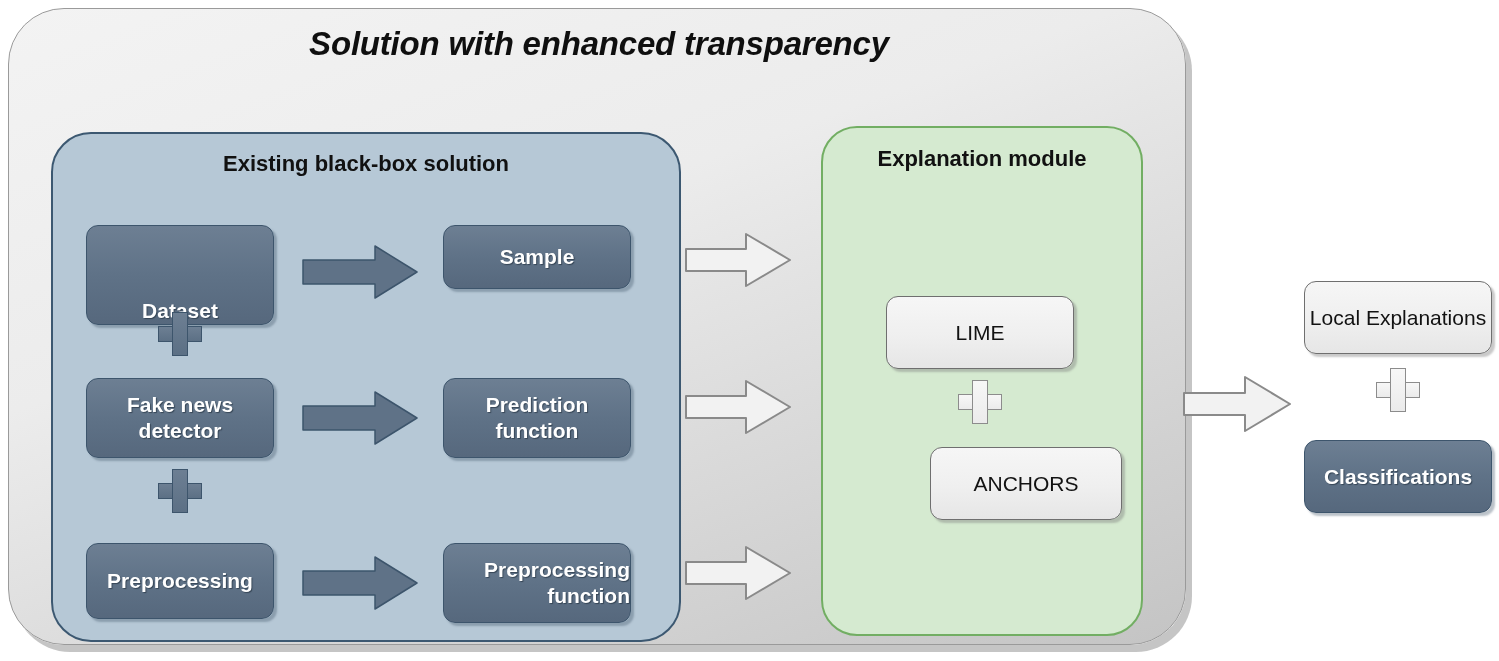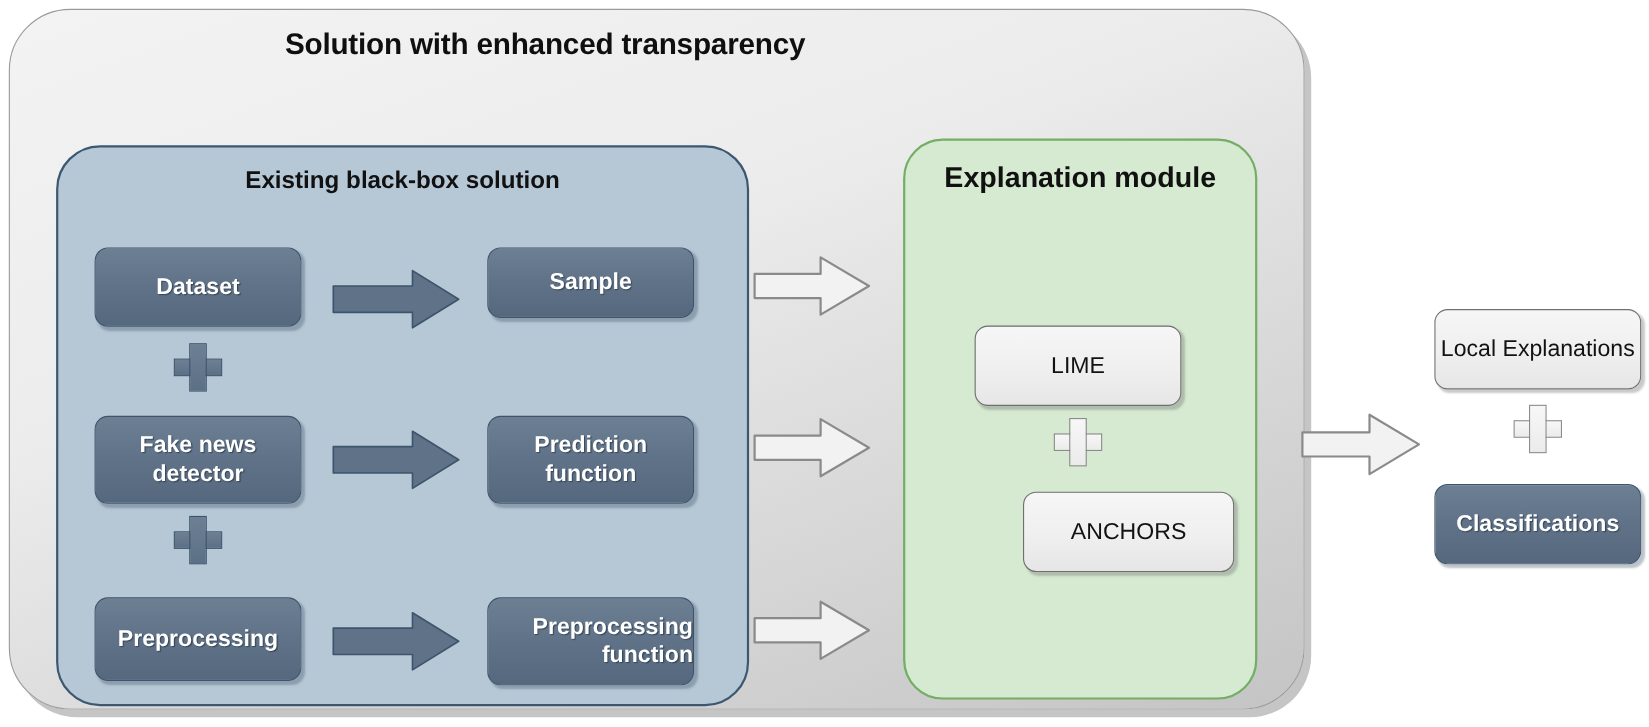--- a/index.html
+++ b/index.html
@@ -34,25 +34,27 @@
     border: 1px solid #9a9a9a;
     box-shadow: 6px 7px 0 0 rgba(150,150,150,0.55);
     box-sizing: border-box;
   }
 
   .outer-title {
     position: absolute;
     left: 250px;
     top: 14px;
     width: 680px;
-    font-size: 27px;
+    text-align: center;
+    font-size: 33px;
     font-weight: bold;
     color: #0f0f0f;
     line-height: 1.28;
     letter-spacing: -0.2px;
+    font-style: italic;
   }
 
   
   .blue-panel {
     position: absolute;
     left: 42px;
     top: 123px;
     width: 630px;
     height: 510px;
     border-radius: 40px;
@@ -83,21 +85,21 @@
     background: #d5ead0;
     border: 2px solid #72ae63;
     box-sizing: border-box;
   }
   .green-panel-title {
     position: absolute;
     left: 0;
     top: 18px;
     width: 100%;
     text-align: center;
-    font-size: 26px;
+    font-size: 22px;
     font-weight: bold;
     color: #111111;
   }
 
   
   .dark-box {
     position: absolute;
     background: linear-gradient(180deg, #6d7f93 0%, #5f7287 50%, #56687d 100%);
     border: 1px solid #3d556c;
     border-radius: 12px;
@@ -162,21 +164,21 @@
 
 <div id="stage">
 
   <div class="outer-panel">
 
     <div class="outer-title">Solution with enhanced transparency</div>
 
     <div class="blue-panel">
       <div class="blue-panel-title">Existing black-box solution</div>
 
-      <div class="dark-box" style="left:33px; top:91px; width:188px; height:72px;">
+      <div class="dark-box" style="left:33px; top:91px; width:188px; height:100px;align-items:flex-end;">
         <span>Dataset</span>
       </div>
 
       <div class="plus" style="left:105px; top:178px;">
         <div class="bar h"></div>
         <div class="bar v"></div>
       </div>
 
       <div class="dark-box" style="left:33px; top:244px; width:188px; height:80px;">
         <span>Fake news detector</span>

